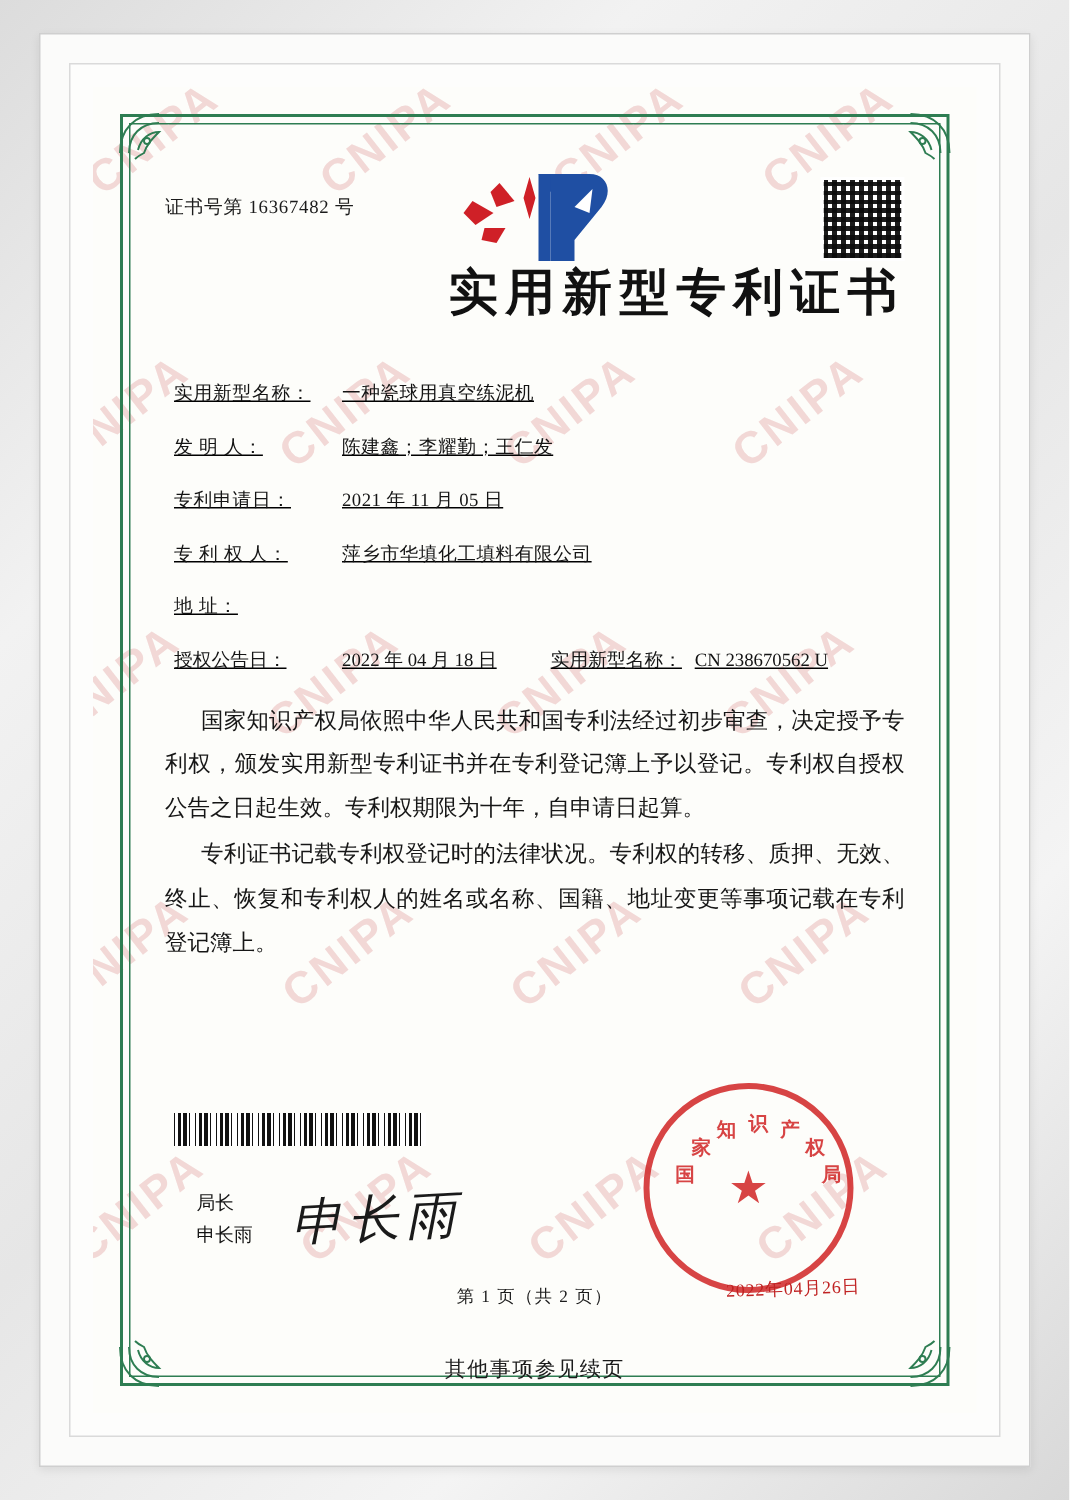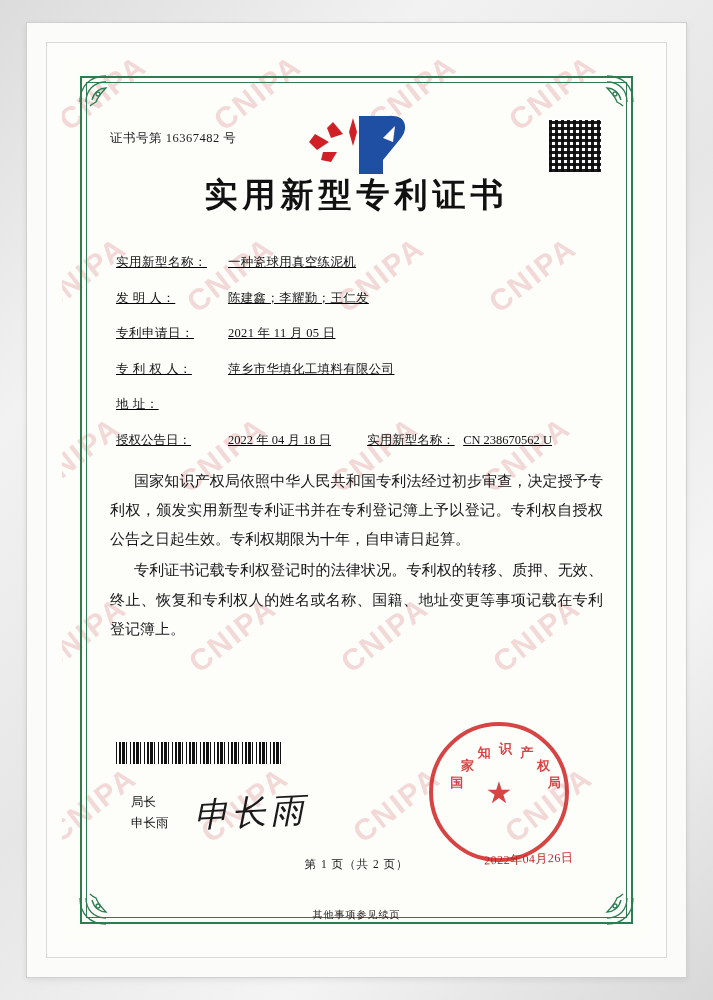--- a/index.html
+++ b/index.html
@@ -134,21 +134,21 @@
   .emblem {
     position: absolute;
     left: 50%;
     top: 4px;
     transform: translateX(-50%);
     width: 120px;
     height: 72px;
   }
 
   .title {
-    text-align: center;
+    text-align: right;
     font-size: 33px;
     font-weight: 700;
     letter-spacing: 5px;
     color: #111;
     margin-top: 26px;
     font-family: "DejaVu Serif", serif;
   }
 
   .fields {
     margin-top: 36px;
@@ -419,14 +419,14 @@
           <span style="transform: rotate(70deg)  translate(0,-52px) rotate(-70deg);">局</span>
         </div>
         <div class="star">★</div>
       </div>
       <div class="seal-date">2022年04月26日</div>
 
       <div class="page-foot">第 1 页（共 2 页）</div>
     </div>
   </div>
 
-  <div style="position:absolute; left:0; right:0; bottom:78px; text-align:center; font-size:10px; color:#1b1b1b; letter-spacing:1px;">其他事项参见续页</div>
+  <div style="position:absolute; left:0; right:0; bottom:78px; text-align:center; font-size:14px; color:#1b1b1b; letter-spacing:1px;">其他事项参见续页</div>
 </div>
 
 </body></html>

